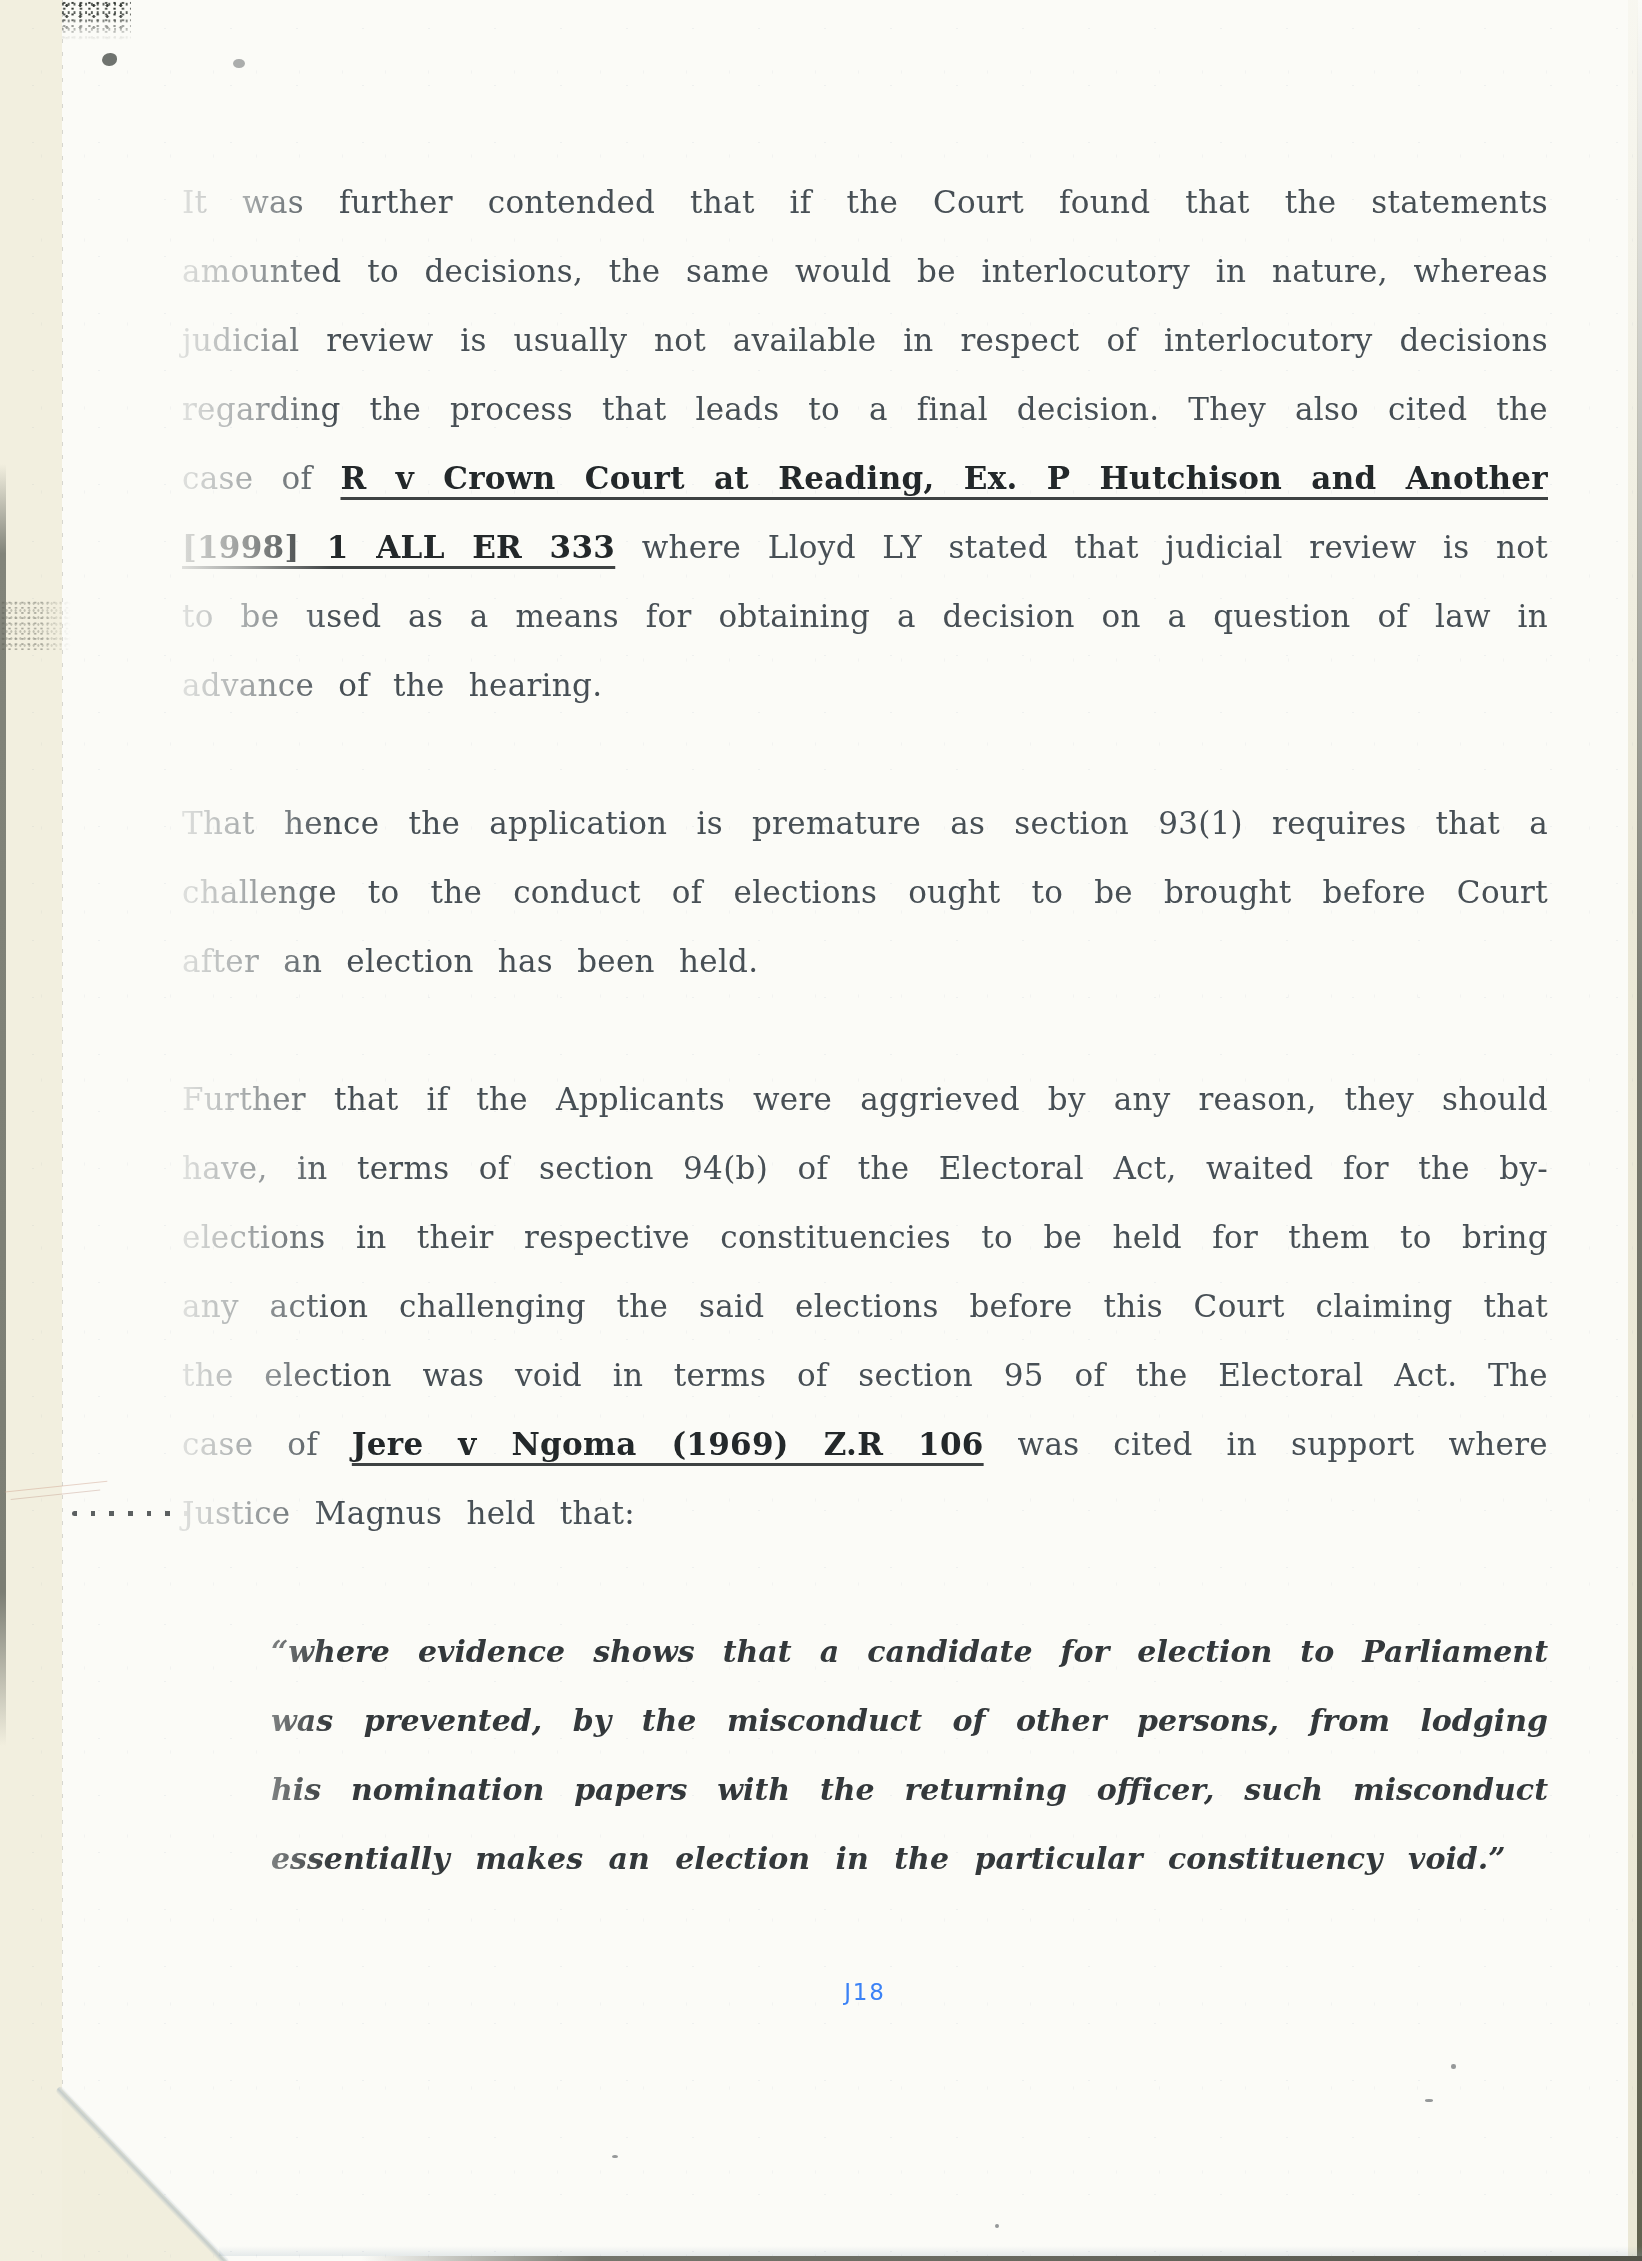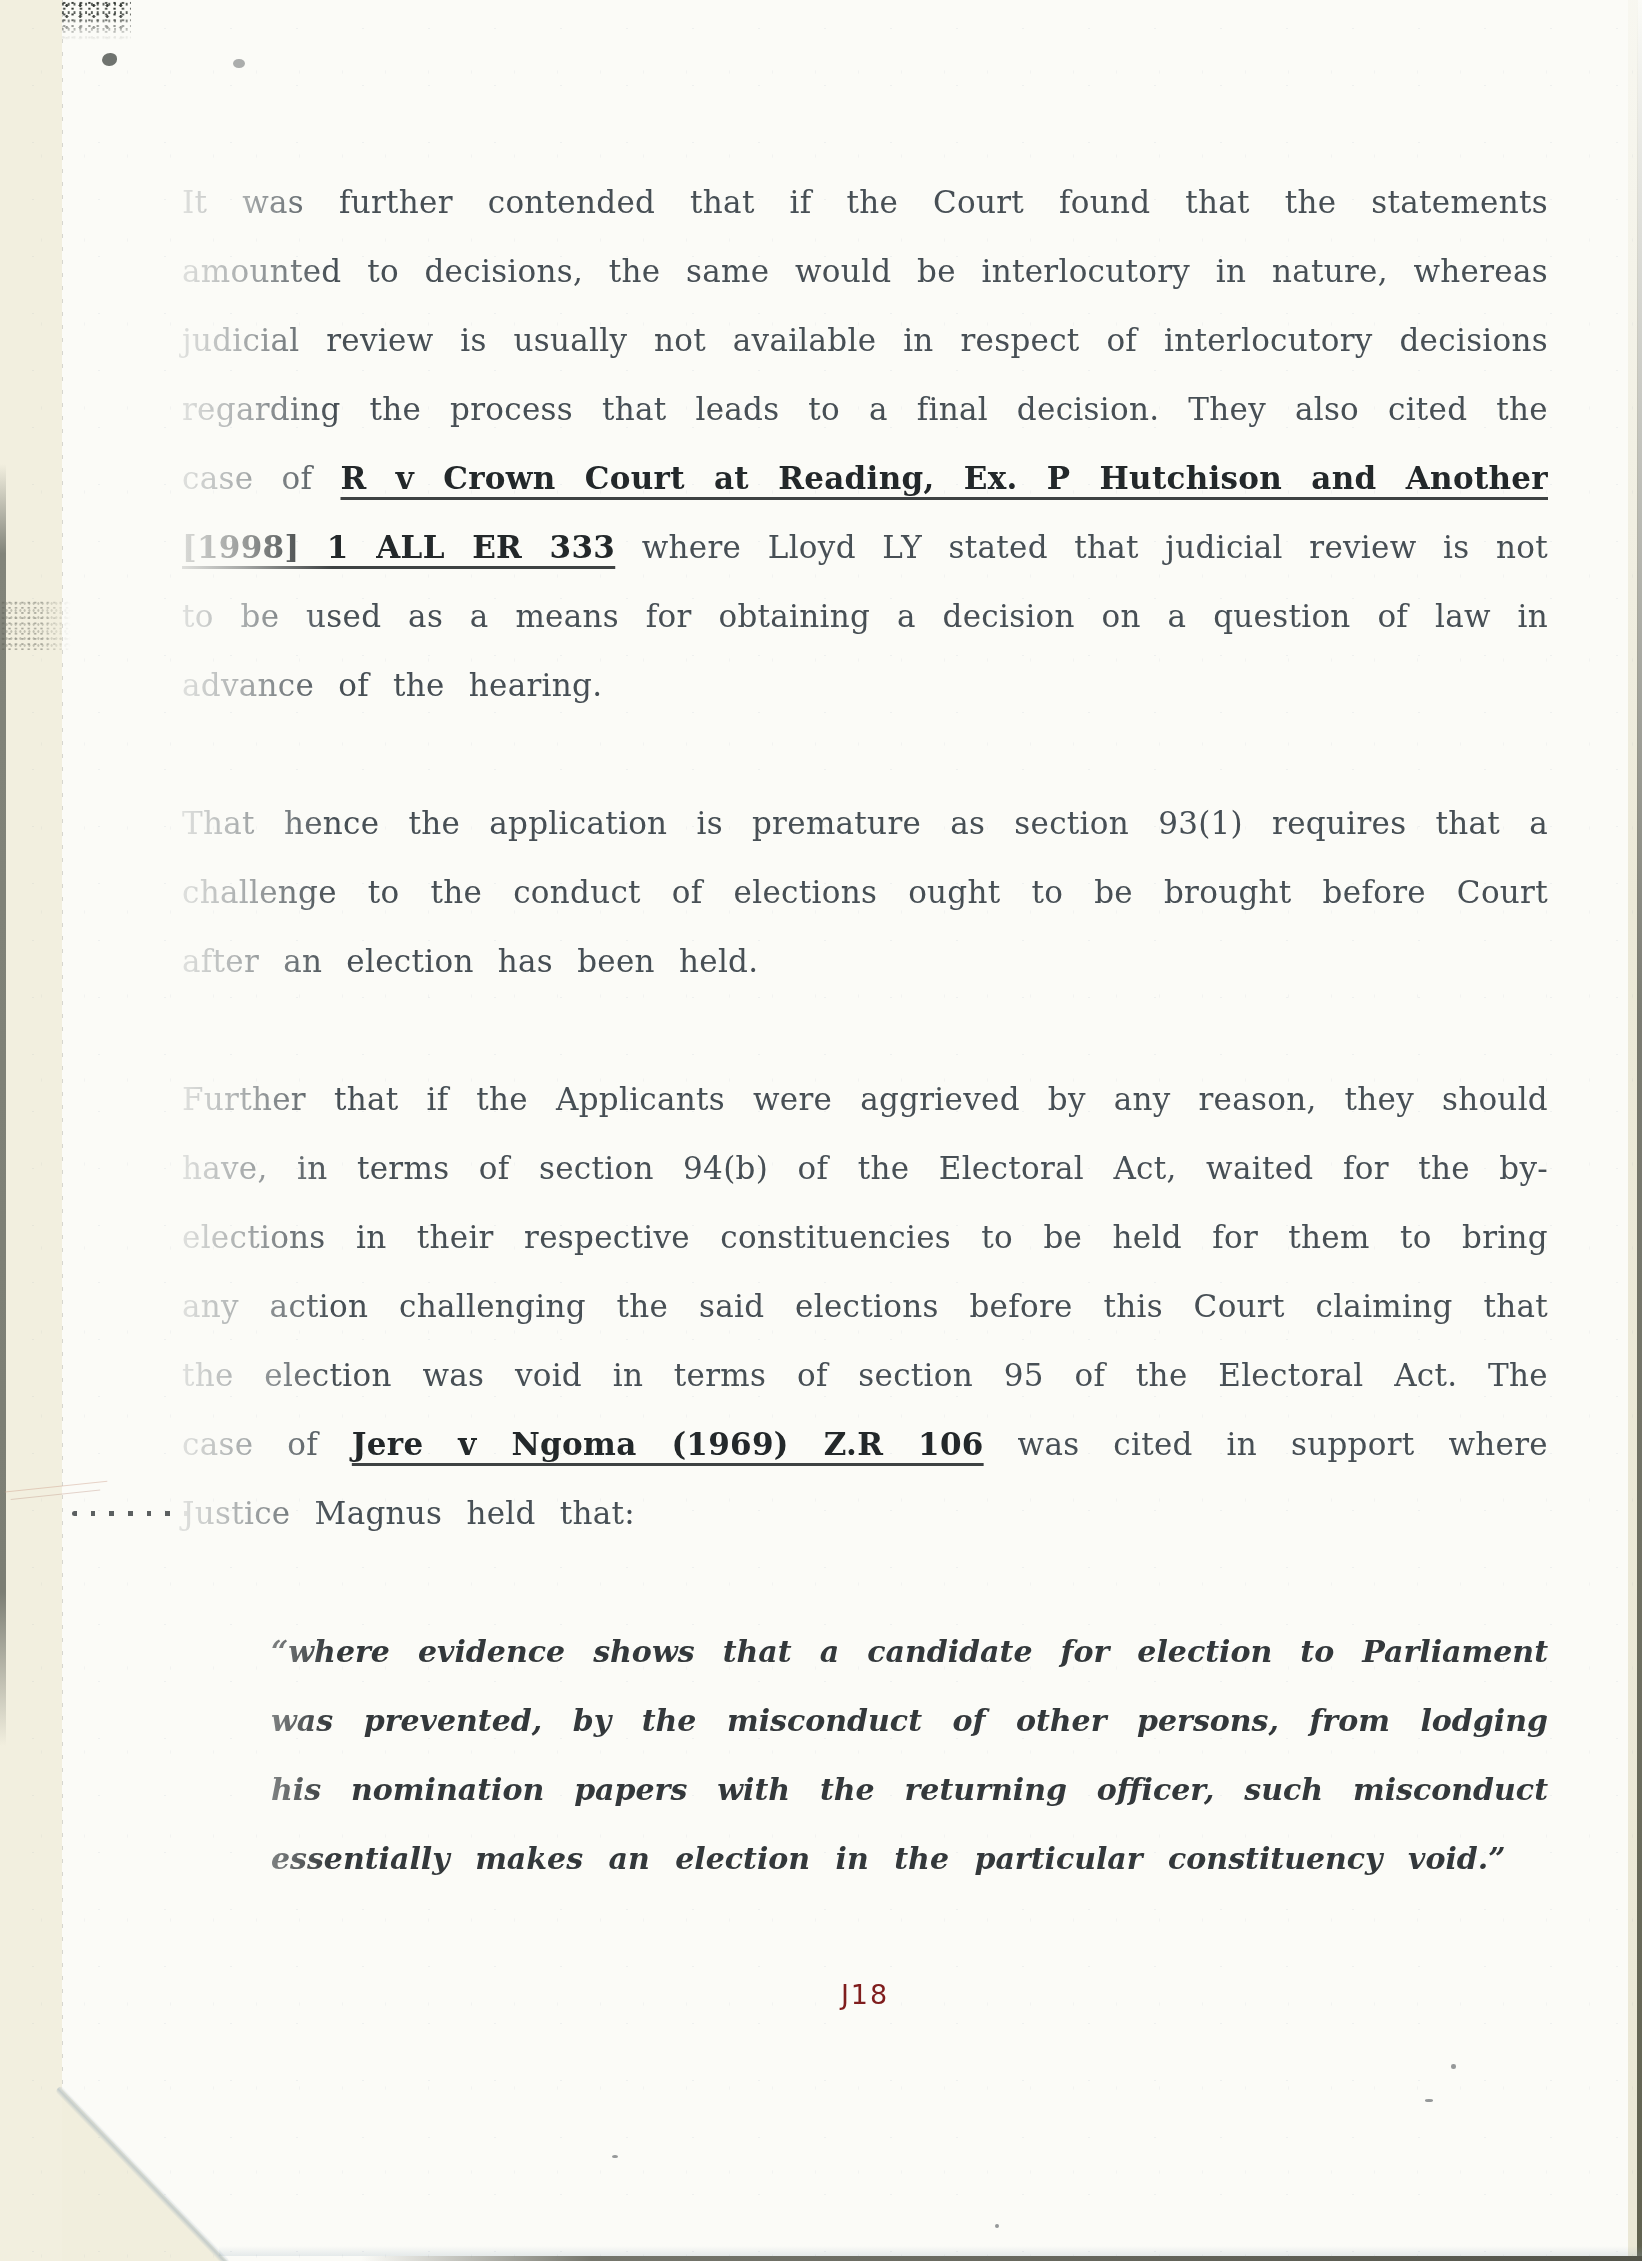--- a/index.html
+++ b/index.html
@@ -104,21 +104,21 @@
     font-size: 30px; line-height: 69px;
     font-weight: bold; font-style: italic;
     color: #33383b;
     text-align: justify;
     word-spacing: .5em;
   }
   .footer {
     position: absolute; left: 182px; top: 1979px; width: 1366px;
     text-align: center;
     font-family: "DejaVu Sans", "Liberation Sans", sans-serif;
-    font-size: 27px; color: #7f1d1d; letter-spacing: 1.9px;
+    font-size: 23px; color: #3b82f6; letter-spacing: 1.9px;
   }
   .left-fade {
     position: absolute; left: 171px; top: 167px; width: 161px; height: 1739px;
     background: linear-gradient(to right, rgba(251,251,247,.9), rgba(251,251,247,.55) 45%, rgba(251,251,247,0));
     pointer-events: none;
   }
 </style>
 </head>
 <body>
 

